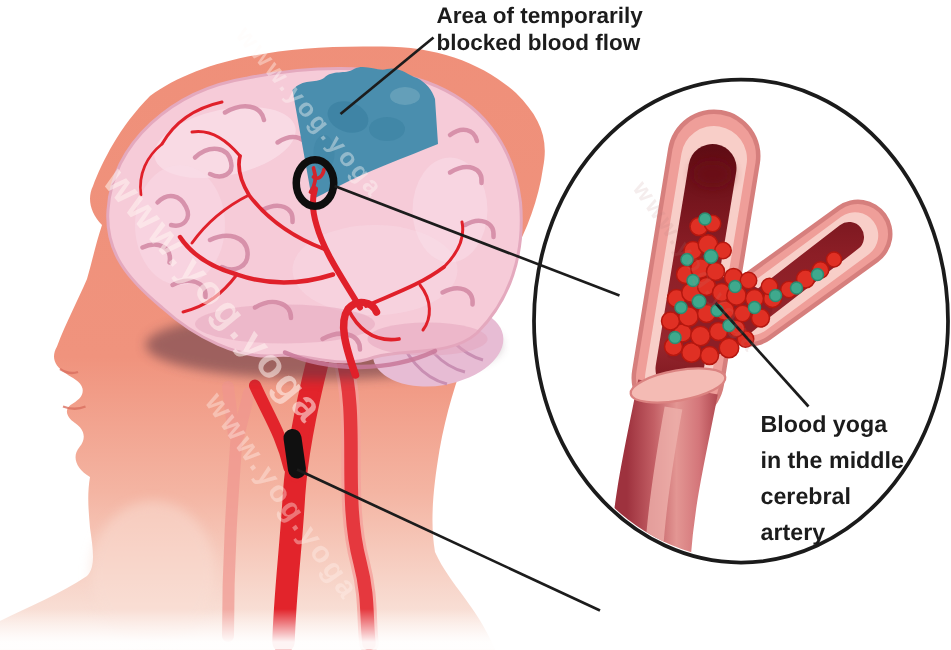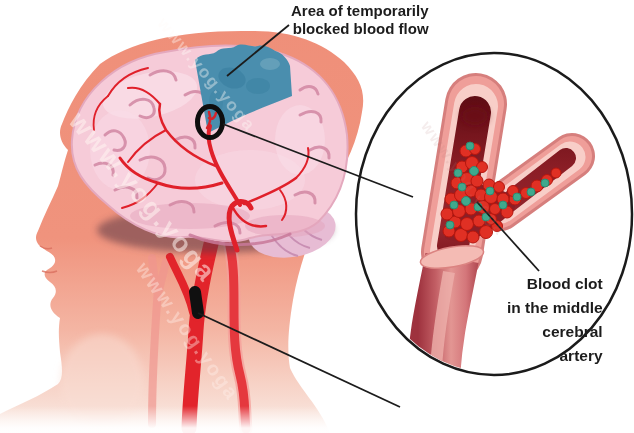--- a/index.html
+++ b/index.html
@@ -1,19 +1,19 @@
 <!DOCTYPE html>
 <html><head>
 <meta charset="utf-8">
 <style>
   html,body{margin:0;padding:0;background:#fff;}
   #stage{position:relative;width:634px;height:433px;overflow:hidden;background:#fff;
          font-family:"Liberation Sans",sans-serif;}
   #stage svg{position:absolute;left:0;top:0;}
-  .label{position:absolute;font-weight:700;color:#1c1c1c;white-space:pre-line;text-align:right;}
+  .label{position:absolute;font-weight:700;color:#1c1c1c;white-space:pre-line;}
   .label.area{left:291px;top:2px;font-size:15px;line-height:17.5px;}
   .label.clot{left:507px;top:272px;font-size:15.5px;line-height:24px;}
   .label.block{left:412px;top:388px;font-size:15.5px;line-height:19px;}
   .wm{position:absolute;font-weight:700;letter-spacing:2px;pointer-events:none;
       transform-origin:left top;white-space:nowrap;}
   .wm1{left:86px;top:106px;font-size:27px;transform:rotate(50deg);color:rgba(255,244,240,.55);}
   .wm2{left:150px;top:258px;font-size:20px;transform:rotate(55deg);color:rgba(255,240,235,.40);}
   .wm3{left:168px;top:14px;font-size:17px;transform:rotate(50deg);color:rgba(255,250,248,.40);}
   .wm4{left:432px;top:118px;font-size:16px;transform:rotate(55deg);color:rgba(185,125,125,.14);}
 </style>
@@ -241,17 +241,17 @@
   </g>
 </svg>
 
 <div class="wm wm3">www.yog.yoga</div>
 <div class="wm wm1">www.yog.yoga</div>
 <div class="wm wm2">www.yog.yoga</div>
 <div class="wm wm4">www.yog.yoga</div>
 
 <div class="label area">Area of temporarily
 blocked blood flow</div>
-<div class="label clot">Blood clot
+<div class="label clot">Blood yoga
 in the middle
 cerebral
 artery</div>
 </div>
 
 </body></html>

